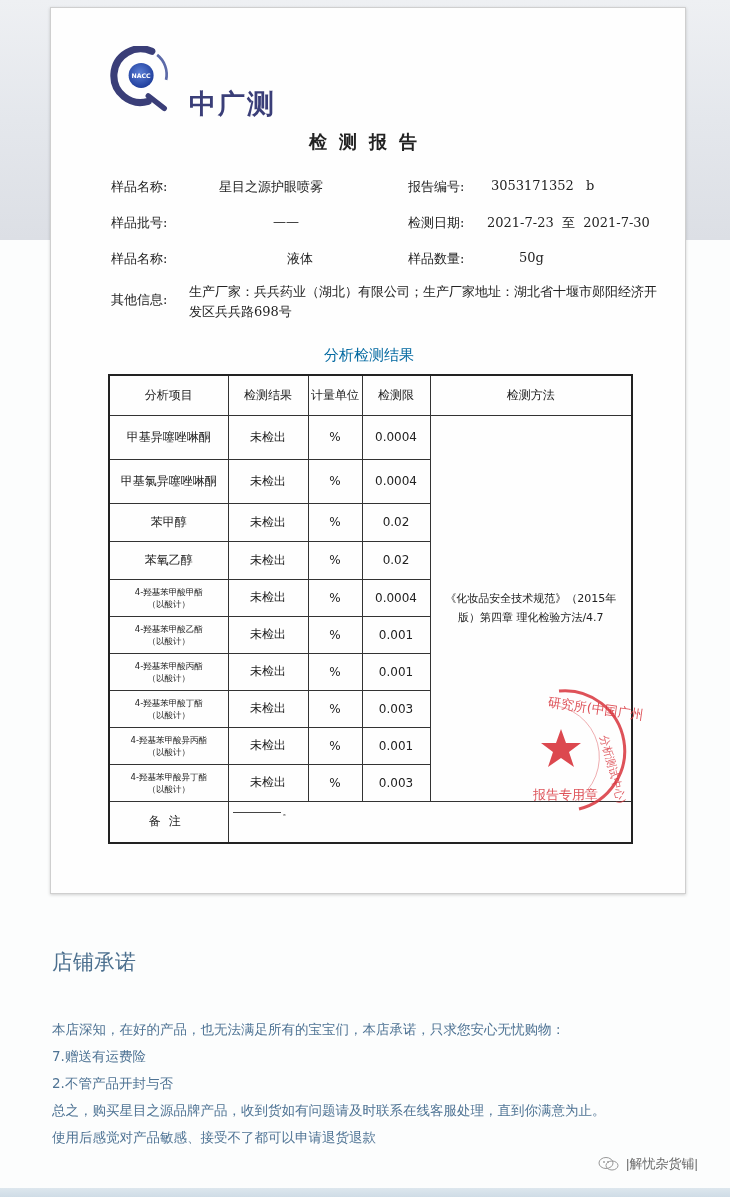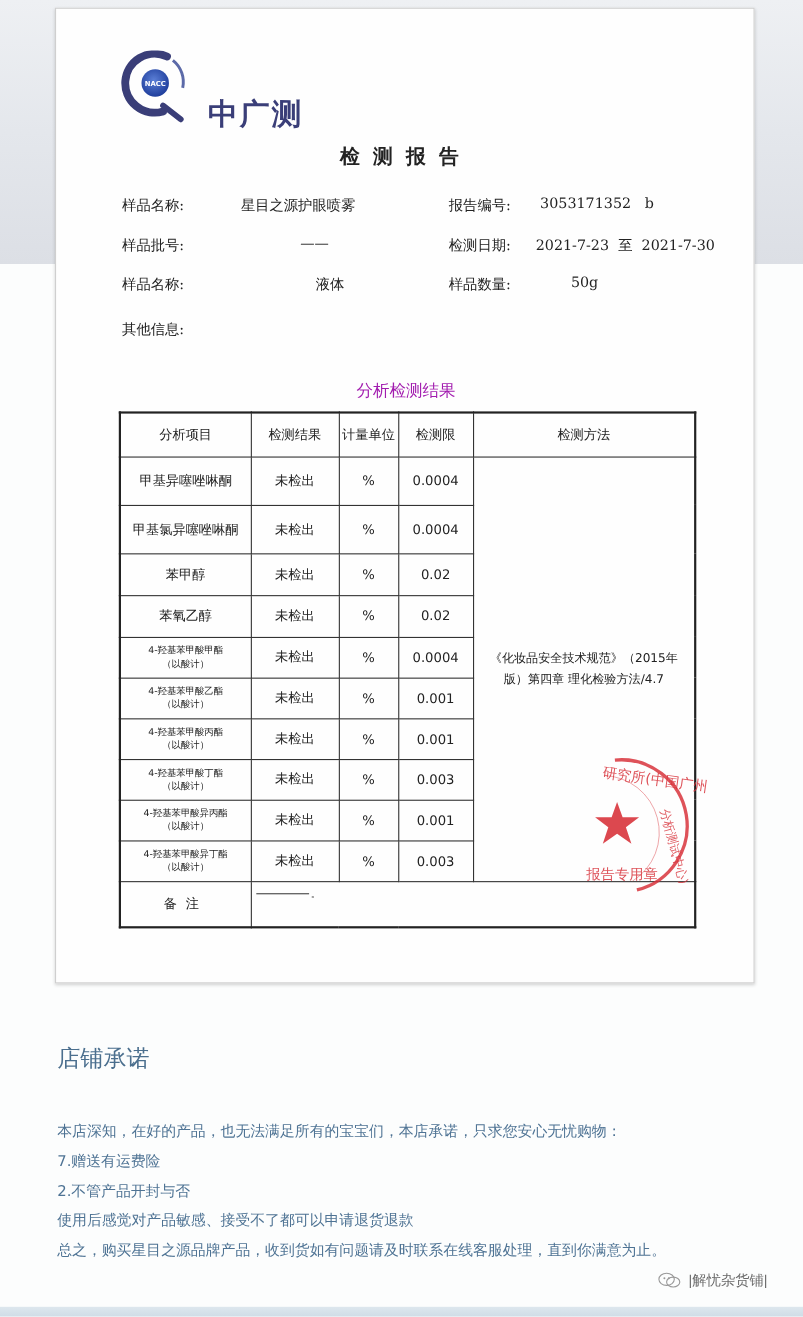--- a/index.html
+++ b/index.html
@@ -28,21 +28,21 @@
     }
     .report-title {
       position: absolute; left: 0; width: 636px; top: 122px; text-align: center;
       font-size: 18px; font-weight: bold; letter-spacing: 12px; color: #222;
     }
     .lbl { position: absolute; font-size: 13px; white-space: nowrap; }
     .val { position: absolute; font-size: 13px; white-space: nowrap; }
     .other-val { position: absolute; left: 138px; top: 274px; width: 470px; font-size: 13px; line-height: 20px; }
     .subtitle {
       position: absolute; left: 0; width: 636px; top: 338px; text-align: center;
-      font-size: 15px; font-family: "DejaVu Sans", sans-serif; color: #a21caf;
+      font-size: 15px; font-family: "DejaVu Sans", sans-serif; color: #0369a1;
     }
     table.results {
       position: absolute; left: 57px; top: 366px; width: 523px;
       border-collapse: collapse; table-layout: fixed;
       border: 2px solid #222;
     }
     table.results td, table.results th {
       border: 1px solid #333; text-align: center; vertical-align: middle;
       font-weight: normal; font-size: 12px; font-family: "DejaVu Sans", sans-serif; color: #222;
       padding: 0 2px;
@@ -120,20 +120,21 @@
   <div class="val" style="left:222px; top:206px;">——</div>
   <div class="lbl" style="left:357px; top:206px;">检测日期:</div>
   <div class="val" style="left:436px; top:206px; white-space:pre;">2021-7-23  至  2021-7-30</div>
 
   <div class="lbl" style="left:60px; top:242px;">样品名称:</div>
   <div class="val" style="left:236px; top:242px;">液体</div>
   <div class="lbl" style="left:357px; top:242px;">样品数量:</div>
   <div class="val" style="left:468px; top:242px;">50g</div>
 
   <div class="lbl" style="left:60px; top:283px;">其他信息:</div>
+  <div class="other-val">生产厂家：兵兵药业（湖北）有限公司；生产厂家地址：湖北省十堰市郧阳经济开发区兵兵路698号</div>
 
   <div class="subtitle">分析检测结果</div>
 
   <table class="results">
     <colgroup>
       <col style="width:119px">
         <col style="width:80px">
         <col style="width:54px">
         <col style="width:68px">
         <col style="width:202px">
@@ -245,22 +246,22 @@
     <text x="70" y="70" font-size="11" fill="#d8343c" font-family="DejaVu Sans, sans-serif" opacity="0.8" transform="rotate(75 85 70)">分析测试中心)</text>
     <text x="14" y="118" font-size="13" fill="#d8343c" font-family="DejaVu Sans, sans-serif" opacity="0.85">报告专用章</text>
   </svg>
 </div>
 
 <div class="promise-title">店铺承诺</div>
 <div class="promise-lines">
   <div>本店深知，在好的产品，也无法满足所有的宝宝们，本店承诺，只求您安心无忧购物：</div>
   <div>7.赠送有运费险</div>
   <div>2.不管产品开封与否</div>
+  <div>总之，购买星目之源品牌产品，收到货如有问题请及时联系在线客服处理，直到你满意为止。</div>
   <div>使用后感觉对产品敏感、接受不了都可以申请退货退款</div>
-  <div>总之，购买星目之源品牌产品，收到货如有问题请及时联系在线客服处理，直到你满意为止。</div>
 </div>
 
 <div class="watermark">
   <svg width="22" height="16" viewBox="0 0 22 16">
     <ellipse cx="8" cy="7" rx="7" ry="5.5" fill="none" stroke="#999" stroke-width="1"></ellipse>
     <ellipse cx="14" cy="9.5" rx="6" ry="4.5" fill="none" stroke="#999" stroke-width="1"></ellipse>
     <circle cx="6" cy="6" r="0.9" fill="#999"></circle>
     <circle cx="10" cy="6" r="0.9" fill="#999"></circle>
   </svg>
   <span>|解忧杂货铺|</span>

